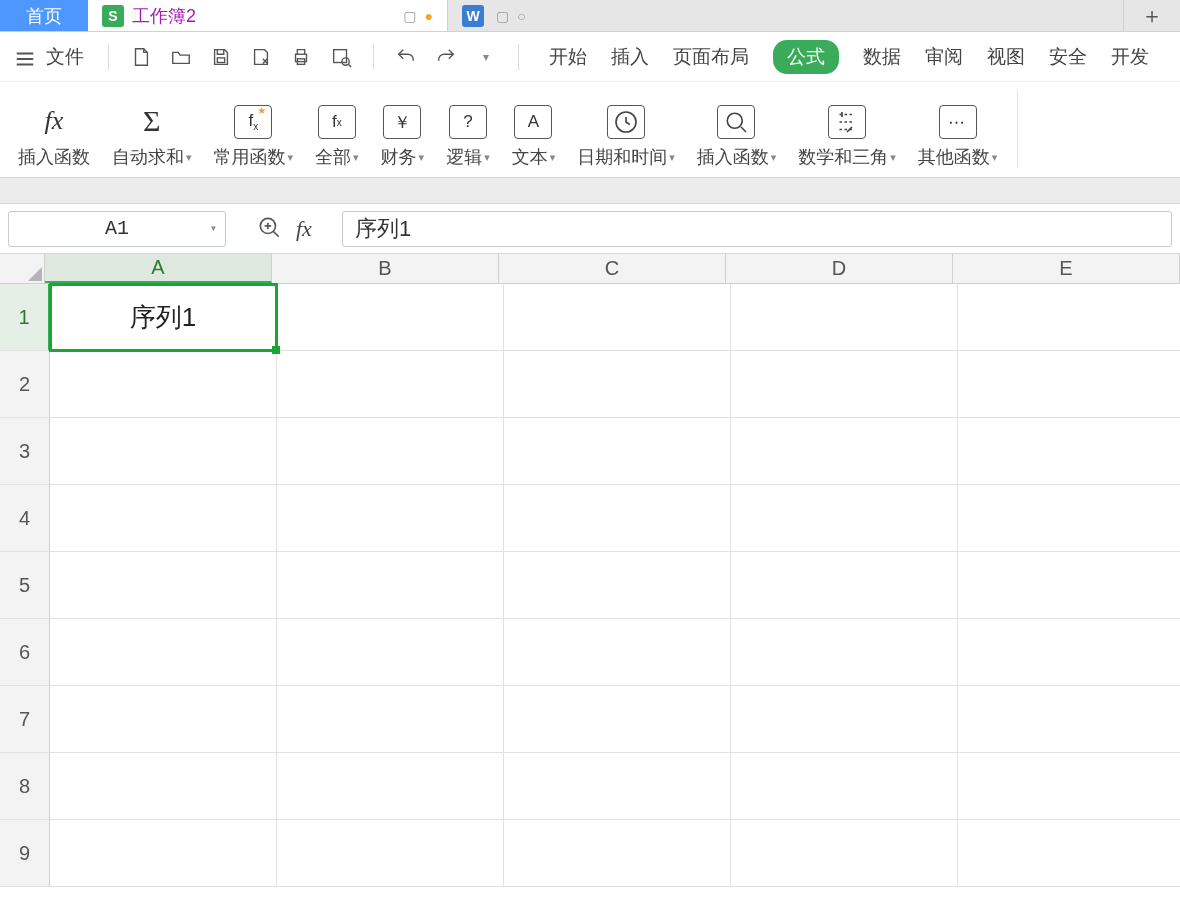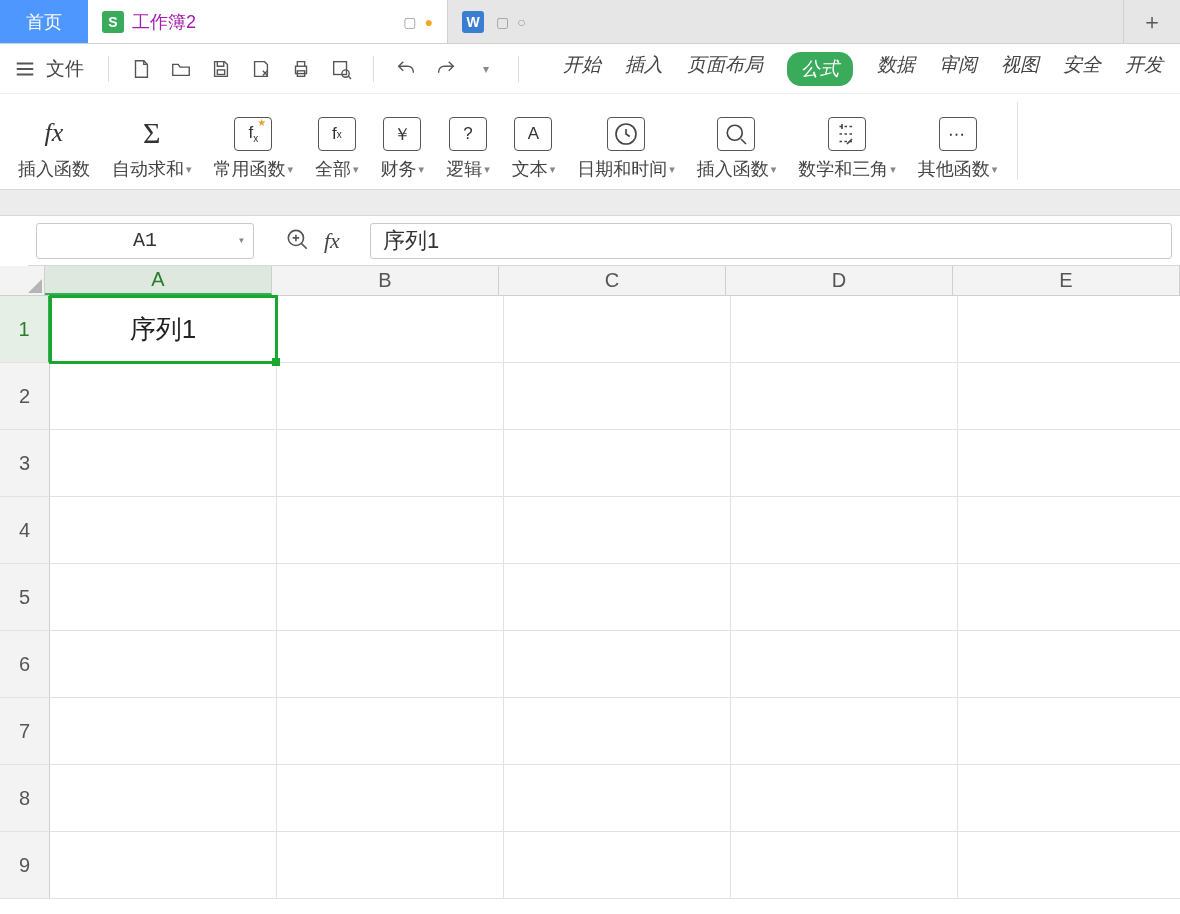--- a/index.html
+++ b/index.html
@@ -9,21 +9,21 @@
     width: 1180px;
     height: 914px;
     overflow: hidden;
     color: #333;
   }
 
   
   .titlebar {
     display: flex;
     align-items: stretch;
-    height: 44px;
+    height: 32px;
     background: #e6e6e6;
     border-bottom: 1px solid #d0d0d0;
   }
   .titlebar .tab {
     display: flex;
     align-items: center;
     padding: 0 14px;
     font-size: 18px;
     border-right: 1px solid #d0d0d0;
     background: #f3f3f3;
@@ -71,28 +71,28 @@
     display: flex;
     align-items: center;
     height: 50px;
     padding: 0 14px;
     gap: 10px;
     font-size: 19px;
     color: #444;
     border-bottom: 1px solid #eee;
   }
   .hamburger {
-    display:inline-flex; align-items:center; gap:10px;
+    display:inline-flex; align-items:flex-end; gap:10px;
   }
   .hamburger svg { width:22px; height:22px; }
   .quick-icons { display:flex; align-items:center; gap:16px; margin-left:10px; margin-right:6px; }
   .quick-icons .qi { width:24px; height:24px; display:flex; align-items:center; justify-content:center; color:#555;}
   .quick-icons .qi svg { width:22px; height:22px; stroke:#555; fill:none; stroke-width:1.5; }
   .quick-icons .sep { width:1px; height:26px; background:#ddd; margin:0 4px;}
-  .ribbon-tabs { display:flex; gap:24px; margin-left:24px;font-style:italic; }
+  .ribbon-tabs { display:flex; align-items:center; gap:24px; margin-left:10px; }
   .ribbon-tabs .rt { cursor:pointer; white-space:nowrap; }
   .ribbon-tabs .rt.active {
     background:#3aab5a; color:#fff; padding:4px 14px; border-radius:14px;
   }
 
   
   .ribbon {
     display:flex;
     align-items:flex-end;
     height: 96px;
@@ -117,21 +117,21 @@
   }
   .rgroup .gicon svg { width:30px; height:30px; stroke:#444; fill:none; stroke-width:1.3; }
   .ribbon .divider { width:1px; background:#e2e2e2; height:78px; align-self:center; margin:0 6px; }
 
   
   .gap-bar { height:26px; background:#ececec; border-bottom:1px solid #d8d8d8;}
 
   
   .formula-row {
     display:flex; align-items:center; height:50px; padding:6px 8px; gap:30px;
-    border-bottom:1px solid #d8d8d8; background:#fff;margin-left:28px;
+    border-bottom:1px solid #d8d8d8; background:#fff;
   }
   .name-box {
     width:218px; height:36px; border:1px solid #c9c9c9; border-radius:3px;
     display:flex; align-items:center; justify-content:center; position:relative;
     font-family:"Courier New", monospace; font-size:20px; color:#333; background:#fff;
   }
   .name-box .caret {
     position:absolute; right:8px; color:#888; font-size:12px;
   }
   .fx-icons { display:flex; align-items:center; gap:14px; }

